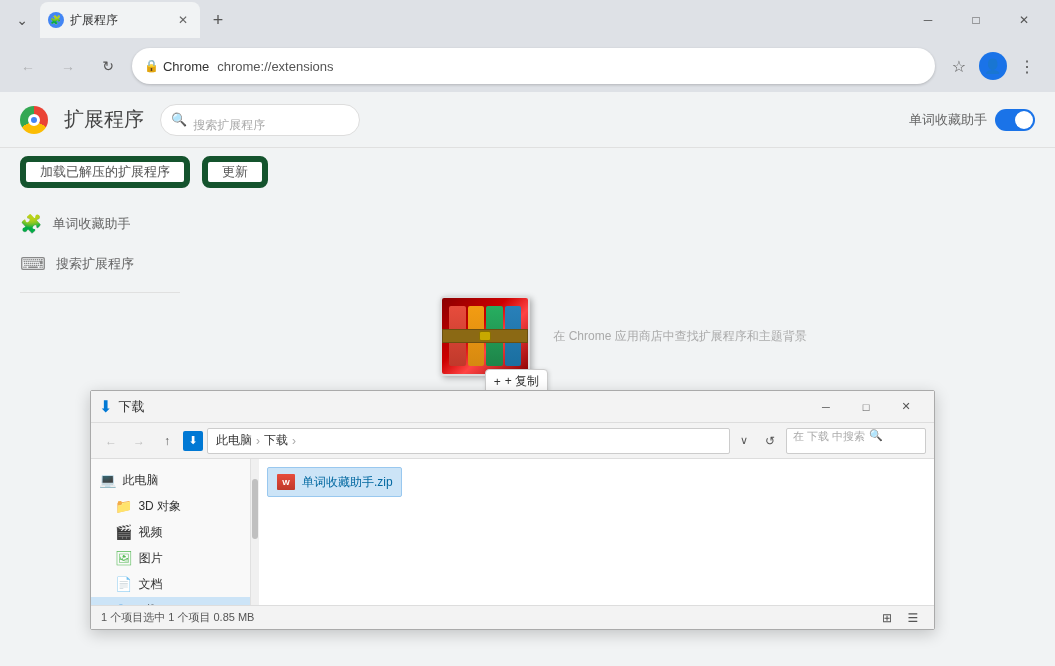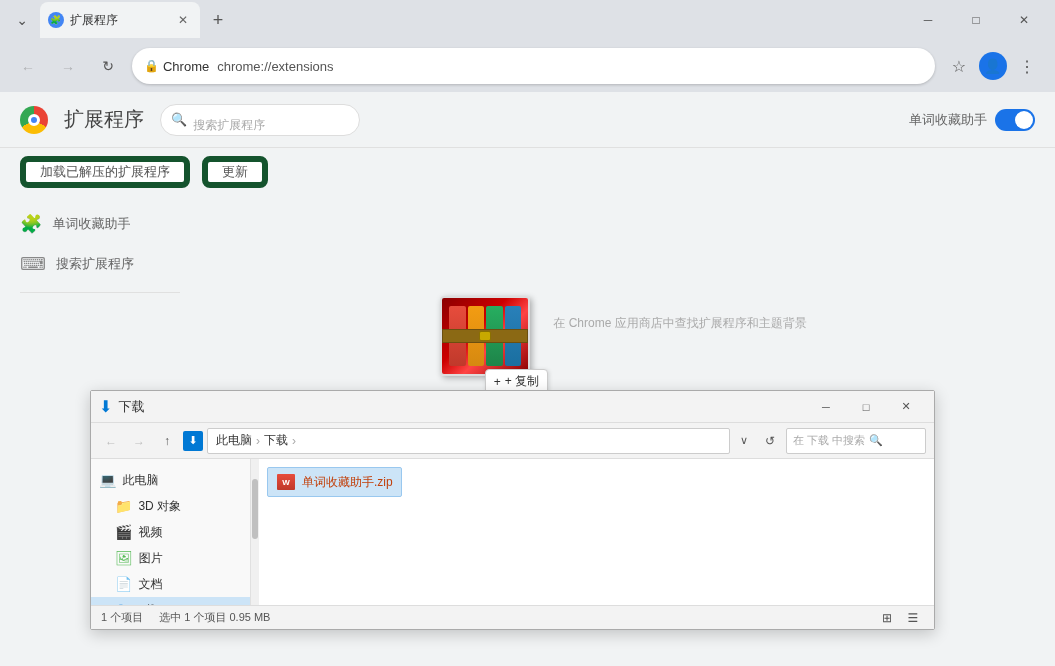--- a/index.html
+++ b/index.html
@@ -72,42 +72,42 @@
     .fe-title-icon { font-size: 16px; color: #0078d4; }
     .fe-win-controls { display: flex; gap: 0; }
     .fe-win-btn { width: 40px; height: 32px; display: flex; align-items: center; justify-content: center; cursor: pointer; font-size: 11px; color: #555; }
 
     .fe-nav-bar { height: 36px; background: #f3f3f3; border-bottom: 1px solid #ddd; display: flex; align-items: center; padding: 0 8px; gap: 4px; }
     .fe-nav-btn { width: 24px; height: 24px; border-radius: 2px; display: flex; align-items: center; justify-content: center; cursor: pointer; color: #555; font-size: 12px; }
     .fe-nav-btn.disabled { opacity: 0.35; }
     .fe-breadcrumb { flex: 1; height: 26px; background: white; border: 1px solid #ccc; border-radius: 2px; display: flex; align-items: center; padding: 0 8px; font-size: 12px; color: #333; gap: 4px; }
     .fe-breadcrumb-sep { color: #aaa; }
     .fe-refresh-btn { width: 24px; height: 24px; display: flex; align-items: center; justify-content: center; cursor: pointer; color: #555; font-size: 12px; }
-    .fe-search-box { width: 140px; height: 26px; background: white; border: 1px solid #ccc; border-radius: 2px; display: flex; align-items: center; padding: 0 6px; gap: 4px; font-size: 11px; color: #aaa; }
+    .fe-search-box { width: 140px; height: 26px; background: white; border: 1px solid #ccc; border-radius: 2px; display: flex; align-items: flex-start; padding: 0 6px; gap: 4px; font-size: 11px; color: #aaa; }
     .fe-search-icon { color: #888; font-size: 11px; }
 
     .fe-body { flex: 1; display: flex; overflow: hidden; }
     .fe-sidebar { width: 160px; background: #f9f9f9; border-right: 1px solid #e0e0e0; padding: 8px 0; overflow-y: auto; flex-shrink: 0; }
     .fe-sidebar-item { height: 26px; display: flex; align-items: center; padding: 0 8px; gap: 6px; font-size: 12px; color: #333; cursor: pointer; }
     .fe-sidebar-item.selected { background: #cce4f7; }
     .fe-sidebar-icon { font-size: 14px; }
     .fe-sidebar-icon.pc { color: #555; }
     .fe-sidebar-icon.folder { color: #0078d4; }
     .fe-sidebar-icon.img { color: #5b5; }
     .fe-sidebar-icon.download { color: #0078d4; }
     .fe-sidebar-scrollbar { width: 8px; background: #f0f0f0; flex-shrink: 0; position: relative; }
     .fe-sidebar-scroll-thumb { width: 6px; height: 60px; background: #c0c0c0; border-radius: 3px; position: absolute; right: 1px; top: 20px; }
 
     .fe-main { flex: 1; padding: 8px; background: white; }
     .fe-file-item { display: inline-flex; align-items: center; gap: 6px; padding: 4px 8px; border-radius: 2px; cursor: pointer; background: #cce4f7; border: 1px solid #99c8ef; }
     .fe-file-icon { width: 20px; height: 20px; display: flex; align-items: center; justify-content: center; }
     .winrar-mini { width: 18px; height: 16px; background: linear-gradient(180deg, #e74c3c, #c0392b); border-radius: 1px; position: relative; font-size: 8px; display: flex; align-items: center; justify-content: center; color: white; font-weight: bold; }
-    .fe-file-name { font-size: 12px; color: #c2410c; }
-
-    .fe-statusbar { height: 24px; background: #f3f3f3; border-top: 1px solid #ddd; display: flex; align-items: center; padding: 0 10px; gap: 16px; font-size: 11px; color: #555; }
+    .fe-file-name { font-size: 12px; color: #0369a1; }
+
+    .fe-statusbar { height: 24px; background: #f3f3f3; border-top: 1px solid #ddd; display: flex; align-items: center; padding: 0 10px; font-size: 11px; color: #555; }
     .fe-status-right { margin-left: auto; display: flex; gap: 4px; }
     .fe-view-btn { width: 22px; height: 18px; display: flex; align-items: center; justify-content: center; cursor: pointer; color: #555; font-size: 12px; border: 1px solid transparent; }
 
     
     .ext-sidebar-items { position: absolute; left: 0; top: 104px; width: 200px; padding: 8px 0; }
     .ext-sidebar-item { height: 40px; display: flex; align-items: center; padding: 0 20px; gap: 10px; font-size: 13px; color: #555; cursor: pointer; }
     .ext-sidebar-icon { font-size: 18px; color: #888; }
     .ext-sidebar-label { font-size: 13px; color: #666; }
     .ext-sidebar-divider { height: 1px; background: #e0e0e0; margin: 8px 20px; }
 
@@ -210,21 +210,21 @@
           </div>
         </div>
         <div class="copy-tooltip">
           <span>+</span>
           <span>+ 复制</span>
         </div>
       </div>
 
       <div class="puzzle-overlay">🧩</div>
 
-      <div style="position:absolute;left:530px;top:119px;font-size:12px;color:#aaa;text-align:center;width:300px;">在 Chrome 应用商店中查找扩展程序和主题背景</div>
+      <div style="position:absolute;left:530px;top:132px;font-size:12px;color:#aaa;text-align:center;width:300px;">在 Chrome 应用商店中查找扩展程序和主题背景</div>
 
     </div>
 
   </div>
 
 </div>
 
 <div class="file-explorer">
 
   <div class="fe-titlebar">
@@ -297,20 +297,20 @@
           <div class="winrar-mini">W</div>
         </div>
         <span class="fe-file-name">单词收藏助手.zip</span>
       </div>
     </div>
 
   </div>
 
   <div class="fe-statusbar">
     <span>1 个项目</span>
-    <span>选中 1 个项目  0.95 MB</span>
+    <span>选中 1 个项目  0.85 MB</span>
     <div class="fe-status-right">
       <div class="fe-view-btn">⊞</div>
       <div class="fe-view-btn">☰</div>
     </div>
   </div>
 
 </div>
 
 </body></html>

